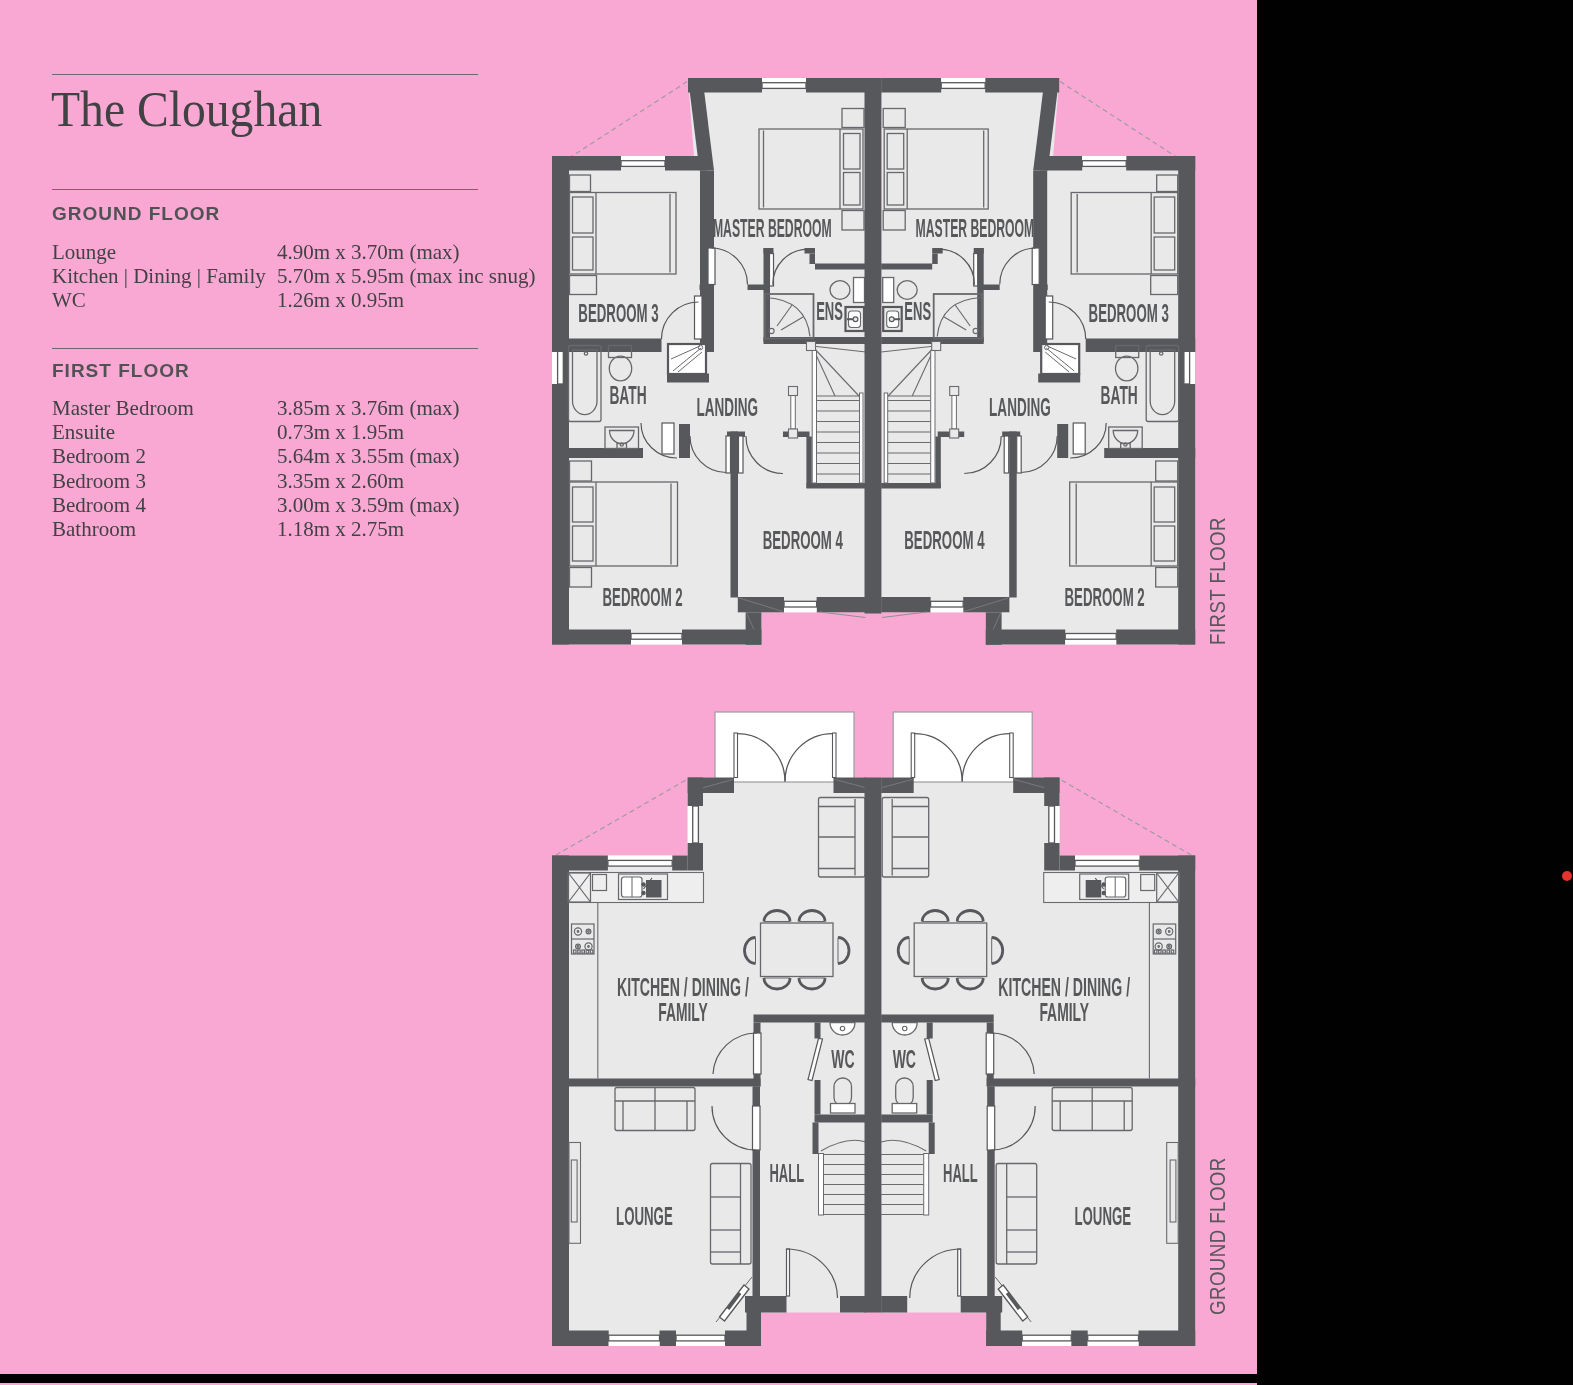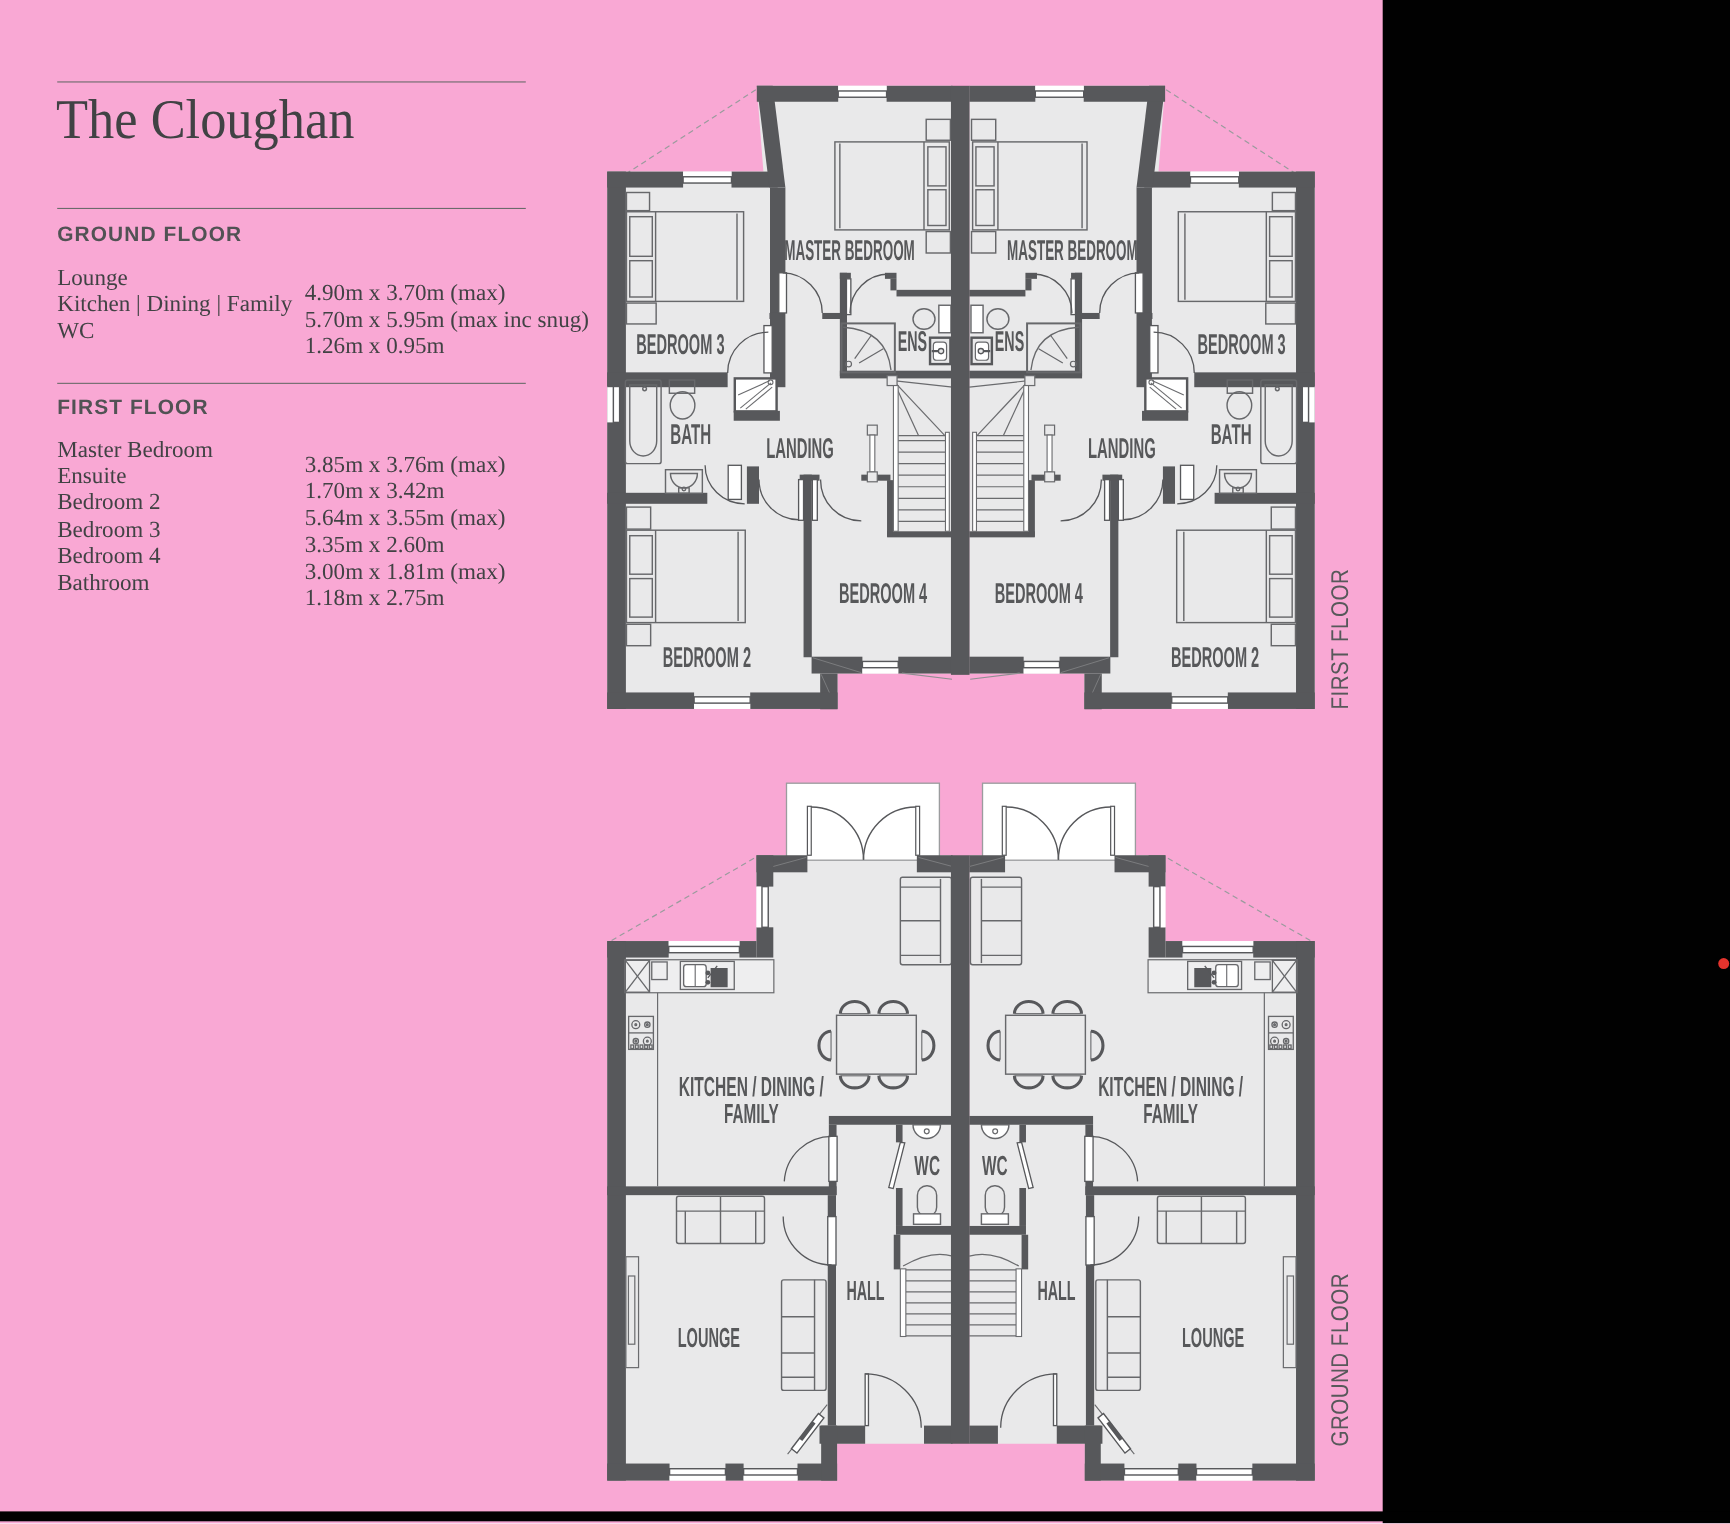--- a/index.html
+++ b/index.html
@@ -4,21 +4,21 @@
 <style>
   html,body{margin:0;padding:0;background:#ffffff;}
   .page{position:relative;width:1573px;height:1385px;background:#f9a8d4;overflow:hidden;
         font-family:"Liberation Serif", serif;}
   .abs{position:absolute;}
   .rule{position:absolute;height:0;border-top:1.6px solid #6b6b6b;}
   .h1{font-family:"Liberation Serif", serif;font-size:51px;color:#414244;letter-spacing:0px;transform:scaleX(0.934);transform-origin:left top;}
   .shead{font-family:"Liberation Sans", sans-serif;font-size:19px;font-weight:bold;
          color:#515254;letter-spacing:1.0px;}
   .tbl{font-family:"Liberation Serif", serif;font-size:21px;color:#414244;line-height:24.2px;white-space:nowrap;}
-  .tbl .v{position:absolute;left:225px;top:14px;}
+  .tbl .v{position:absolute;left:225px;top:0;}
   .row{position:relative;}
   svg{position:absolute;overflow:visible;}
   text{font-family:"Liberation Sans", sans-serif;font-weight:bold;fill:#57585a;}
 </style>
 </head>
 <body>
 
 <div class="page">
 
   <div class="rule" style="left:52px;top:74px;width:426px;"></div>
@@ -34,24 +34,24 @@
     <div class="row">Kitchen | Dining | Family<span class="v">5.70m x 5.95m (max inc snug)</span></div>
     <div class="row">WC<span class="v">1.26m x 0.95m</span></div>
   </div>
 
   <div class="rule" style="left:52px;top:348px;width:426px;"></div>
 
   <div class="abs shead" style="left:52px;top:360px;">FIRST FLOOR</div>
 
   <div class="abs tbl" style="left:52px;top:396px;">
     <div class="row">Master Bedroom<span class="v">3.85m x 3.76m (max)</span></div>
-    <div class="row">Ensuite<span class="v">1.70m x 3.42m</span></div>
+    <div class="row">Ensuite<span class="v">0.73m x 1.95m</span></div>
     <div class="row">Bedroom 2<span class="v">5.64m x 3.55m (max)</span></div>
     <div class="row">Bedroom 3<span class="v">3.35m x 2.60m</span></div>
-    <div class="row">Bedroom 4<span class="v">3.00m x 1.81m (max)</span></div>
+    <div class="row">Bedroom 4<span class="v">3.00m x 3.59m (max)</span></div>
     <div class="row">Bathroom<span class="v">1.18m x 2.75m</span></div>
   </div>
 
   <svg id="ffsvg" viewBox="540 60 680 600" style="left:540px;top:60px;" width="680" height="600">
   <g id="ffL" stroke-linecap="butt">
 
     <polygon points="552,156 694,156 688,78 866,78 866,612.3 761.4,612.3 761.4,644.5 552,644.5" fill="#e9e9ea"></polygon>
 
     <line x1="554.5" y1="167.5" x2="688" y2="81" stroke="#9a9b9d" stroke-width="1.1" stroke-dasharray="5 3.5"></line>
 

